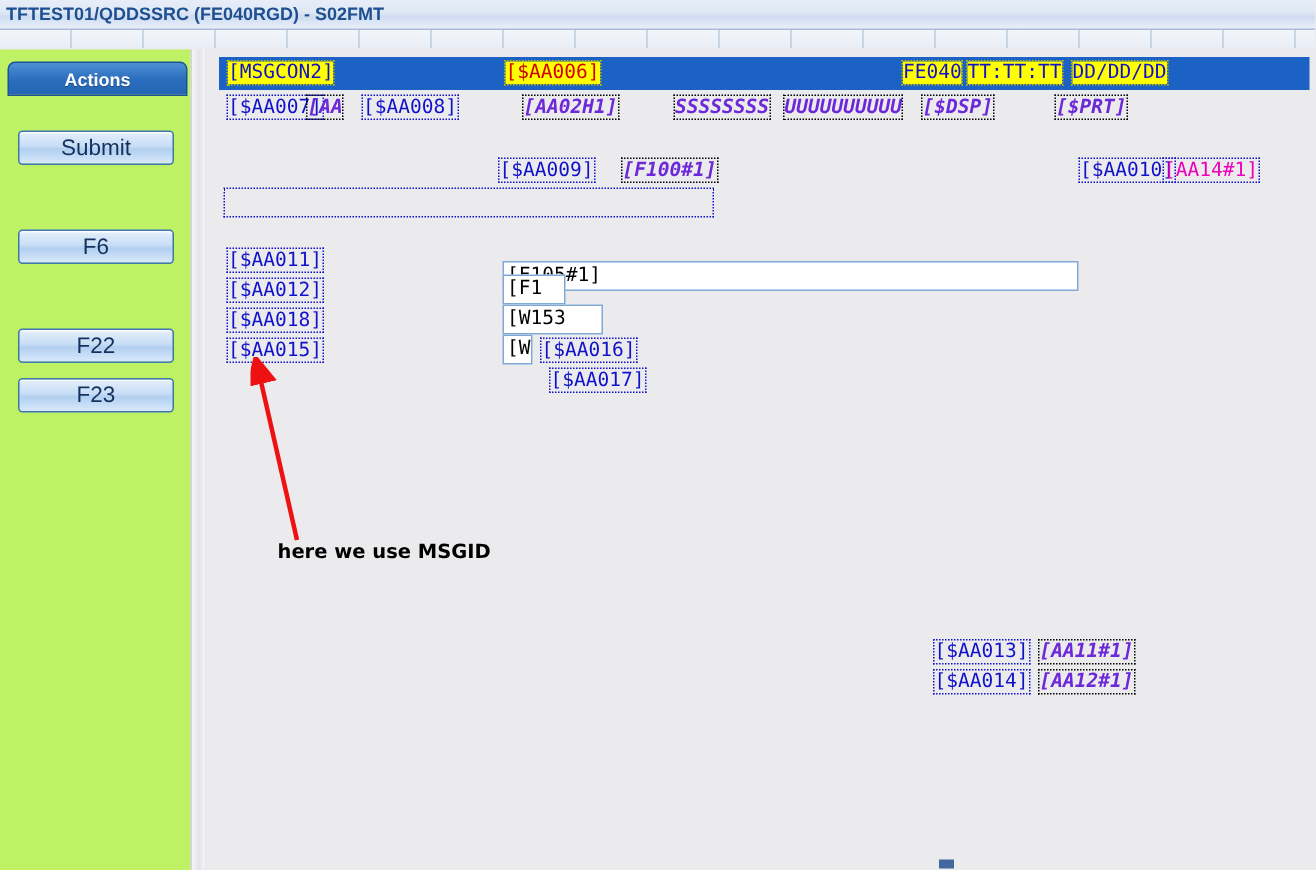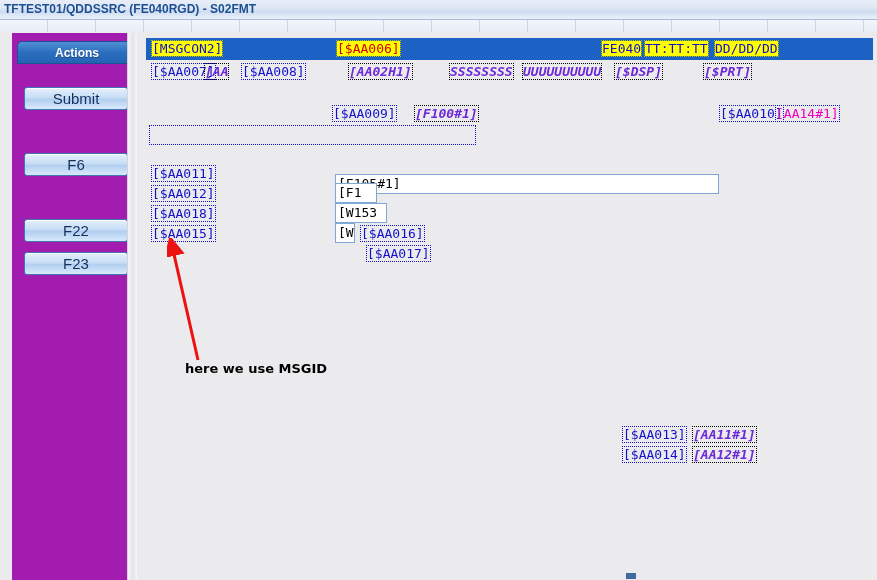--- a/index.html
+++ b/index.html
@@ -23,22 +23,22 @@
   #tb-strip{
     position:absolute;left:0;top:20px;width:877px;height:12px;
     background:
       repeating-linear-gradient(to right,
         rgba(255,255,255,0) 0px, rgba(255,255,255,0) 47px,
         rgba(170,190,215,.55) 47px, rgba(170,190,215,.55) 48px),
       linear-gradient(to bottom,#f2f5fa 0%,#e9eef6 100%);
   }
   
   #sidebar{
-    position:absolute;left:12px;top:33px;width:127px;height:547px;
-    background:#a21caf;
+    position:absolute;left:0;top:33px;width:127px;height:547px;
+    background:#bef264;
   }
   #sb-head{
     position:absolute;left:5px;top:8px;width:118px;height:21px;
     background:linear-gradient(to bottom,#4f8fd4 0%,#2c6fbf 50%,#2464b4 100%);
     border:1px solid #1d5396;
     border-radius:5px 5px 0 0;
     color:#fff;font-size:12px;font-weight:bold;
     display:flex;align-items:center;justify-content:center;
     text-shadow:0 1px 0 rgba(0,0,0,.35);
   }
@@ -149,21 +149,21 @@
 
   <div id="emptyregion"></div>
 
   <div class="cell dotted f-blue" style="left:15px;top:133px;">[$AA011]</div>
   <div class="cell dotted f-blue" style="left:15px;top:153px;">[$AA012]</div>
   <div class="cell dotted f-blue" style="left:15px;top:173px;">[$AA018]</div>
   <div class="cell dotted f-blue" style="left:15px;top:193px;">[$AA015]</div>
 
   <div class="field" style="left:198px;top:129px;width:384px;height:20px;margin-top:12px;">[F105#1]</div>
   <div class="field" style="left:198px;top:150px;width:42px;height:20px;">[F1</div>
-  <div class="field" style="left:198px;top:170px;width:52px;height:20px;">[W153</div>
+  <div class="field" style="left:198px;top:170px;width:67px;height:20px;">[W153</div>
   <div class="field" style="left:198px;top:190px;width:20px;height:20px;">[W</div>
 
   <div class="cell dotted f-blue" style="left:224px;top:193px;">[$AA016]</div>
   <div class="cell dotted f-blue" style="left:230px;top:213px;">[$AA017]</div>
 
   <svg id="annot-arrow" width="60" height="130">
     <defs>
       <marker id="ahead" markerWidth="7" markerHeight="7" refX="2" refY="3.5" orient="auto">
         <polygon points="0,0 7,3.5 0,7" fill="#ee1111"></polygon>
       </marker>

